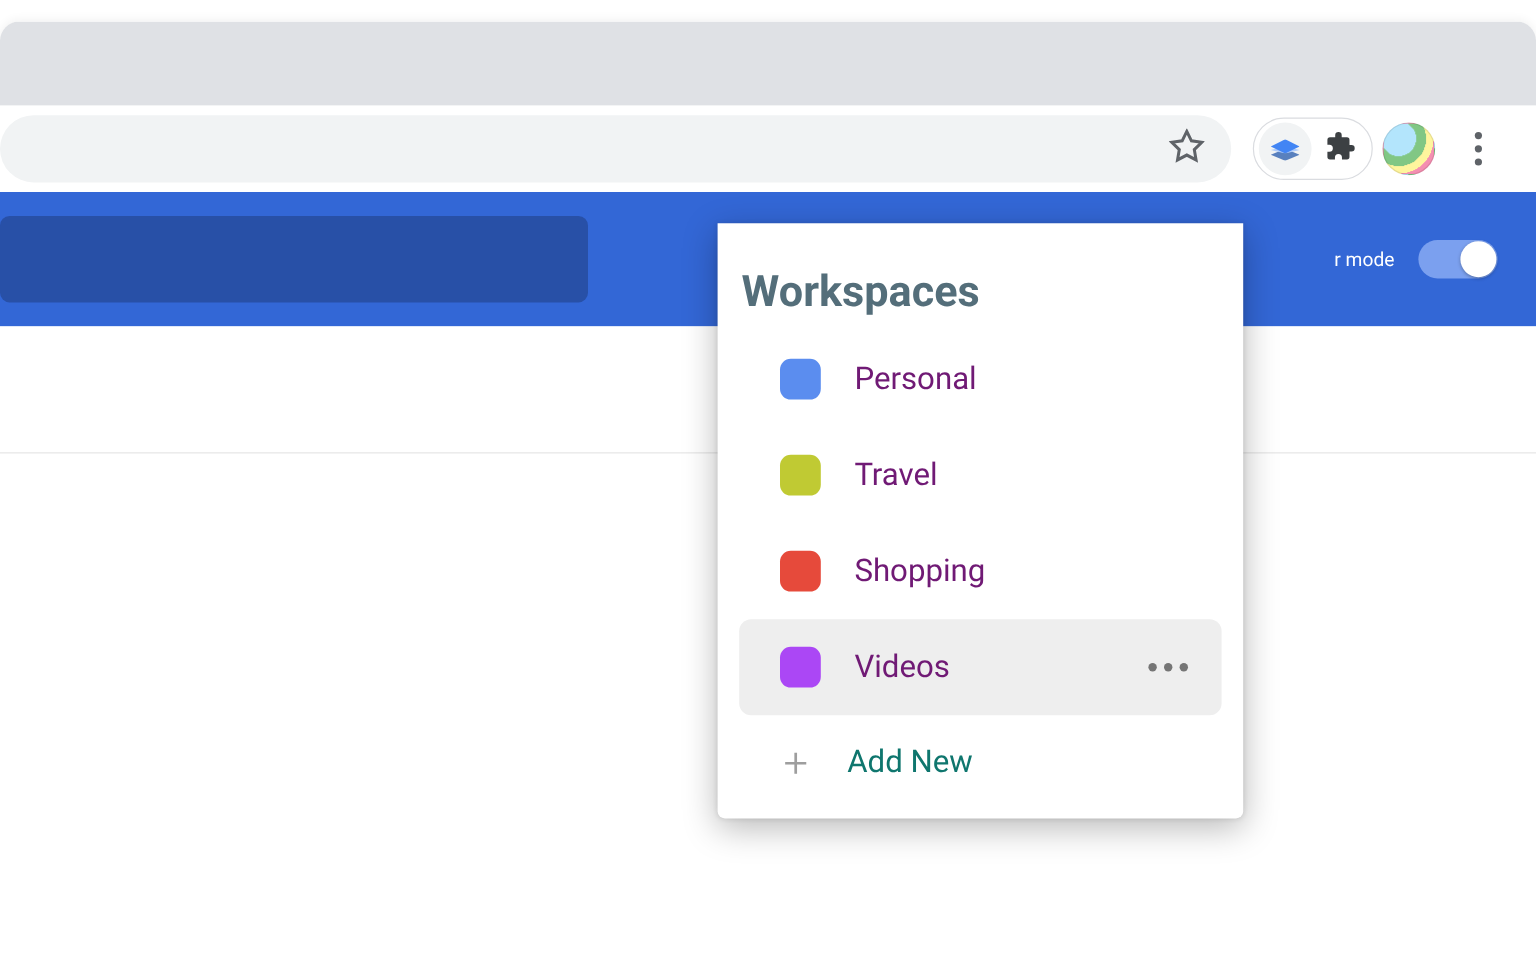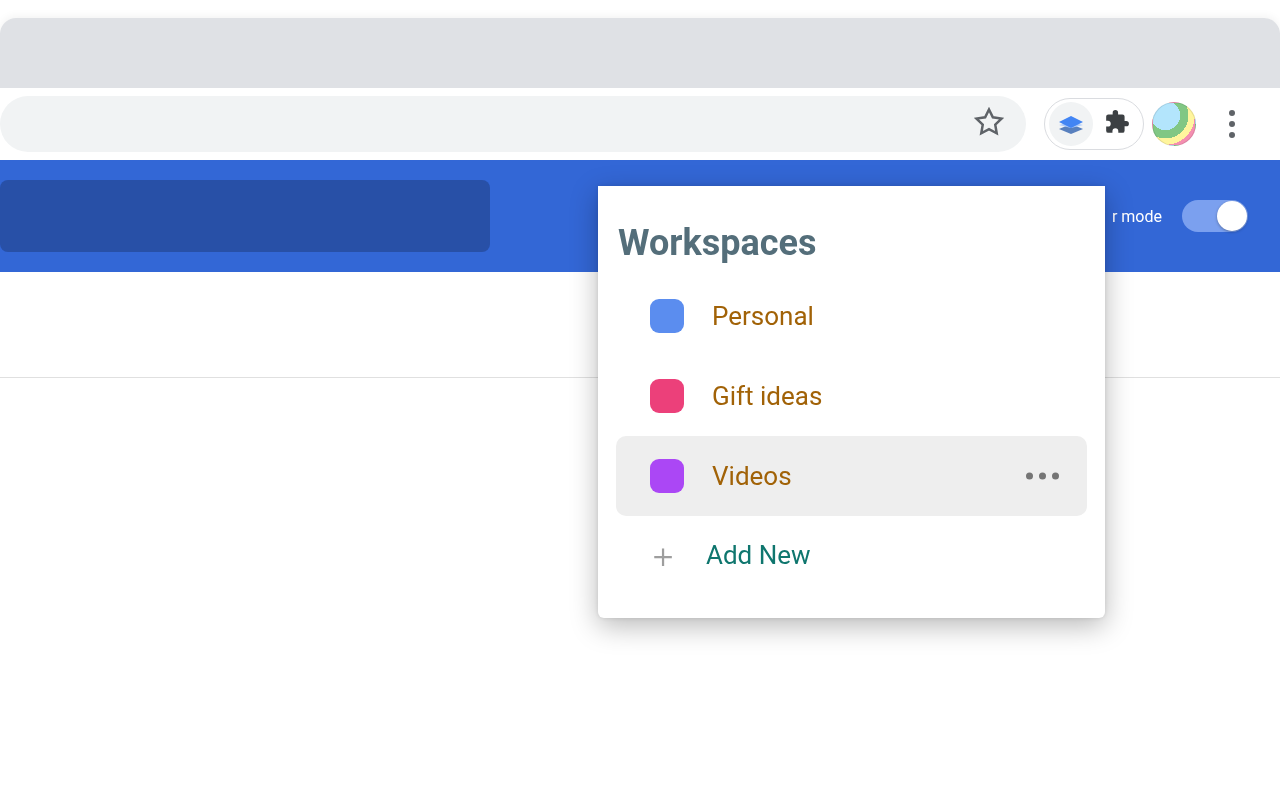--- a/index.html
+++ b/index.html
@@ -110,25 +110,25 @@
     
     .content-strip { height: 106px; background: #fff; border-bottom: 1px solid #e0e0e0; }
     
     .content-body { background: #fff; height: 600px; }
     
     
     .popover {
       position: absolute;
       top: 168px;
       left: 598px;
-      width: 507px;
+      width: 438px;
       background: #fff;
       border-radius: 0 0 6px 6px;
       box-shadow: 0 8px 28px rgba(0,0,0,0.28), 0 0 4px rgba(0,0,0,0.1);
-      padding: 36px 0 40px 0;
+      padding: 36px 0 24px 0;
     }
     
     .pop-title {
       font-size: 36px;
       font-weight: 700;
       color: #546e7a;
       padding: 0 20px 12px 20px;
     }
     
     .ws-item {
@@ -142,21 +142,21 @@
       position: relative;
     }
     .ws-item.hovered { background: #eeeeee; }
     
     .ws-swatch {
       width: 34px; height: 34px; border-radius: 9px;
     }
     
     .ws-label {
       font-size: 26px;
-      color: #a16207;
+      color: #701a75;
       font-weight: 400;
     }
     
     .ws-more {
       position: absolute; right: 28px; top: 50%; transform: translateY(-50%);
       display: flex; gap: 6px;
     }
     .ws-more span { width: 7px; height: 7px; border-radius: 50%; background: #757575; }
     
     .add-new {
@@ -222,22 +222,26 @@
   <div class="content-body"></div>
 
   <div class="popover">
     <div class="pop-title">Workspaces</div>
     <div id="ws-list">
         <div class="ws-item">
           <div class="ws-swatch" style="background: rgb(91, 141, 239);"></div>
           <div class="ws-label">Personal</div>
         </div>
         <div class="ws-item">
-          <div class="ws-swatch" style="background: rgb(236, 64, 122);"></div>
-          <div class="ws-label">Gift ideas</div>
+          <div class="ws-swatch" style="background: rgb(192, 202, 51);"></div>
+          <div class="ws-label">Travel</div>
+        </div>
+        <div class="ws-item">
+          <div class="ws-swatch" style="background: rgb(230, 74, 59);"></div>
+          <div class="ws-label">Shopping</div>
         </div>
         <div class="ws-item hovered">
           <div class="ws-swatch" style="background: rgb(171, 71, 245);"></div>
           <div class="ws-label">Videos</div>
           <div class="ws-more">
             <span></span>
             <span></span>
             <span></span>
           </div>
         </div>

